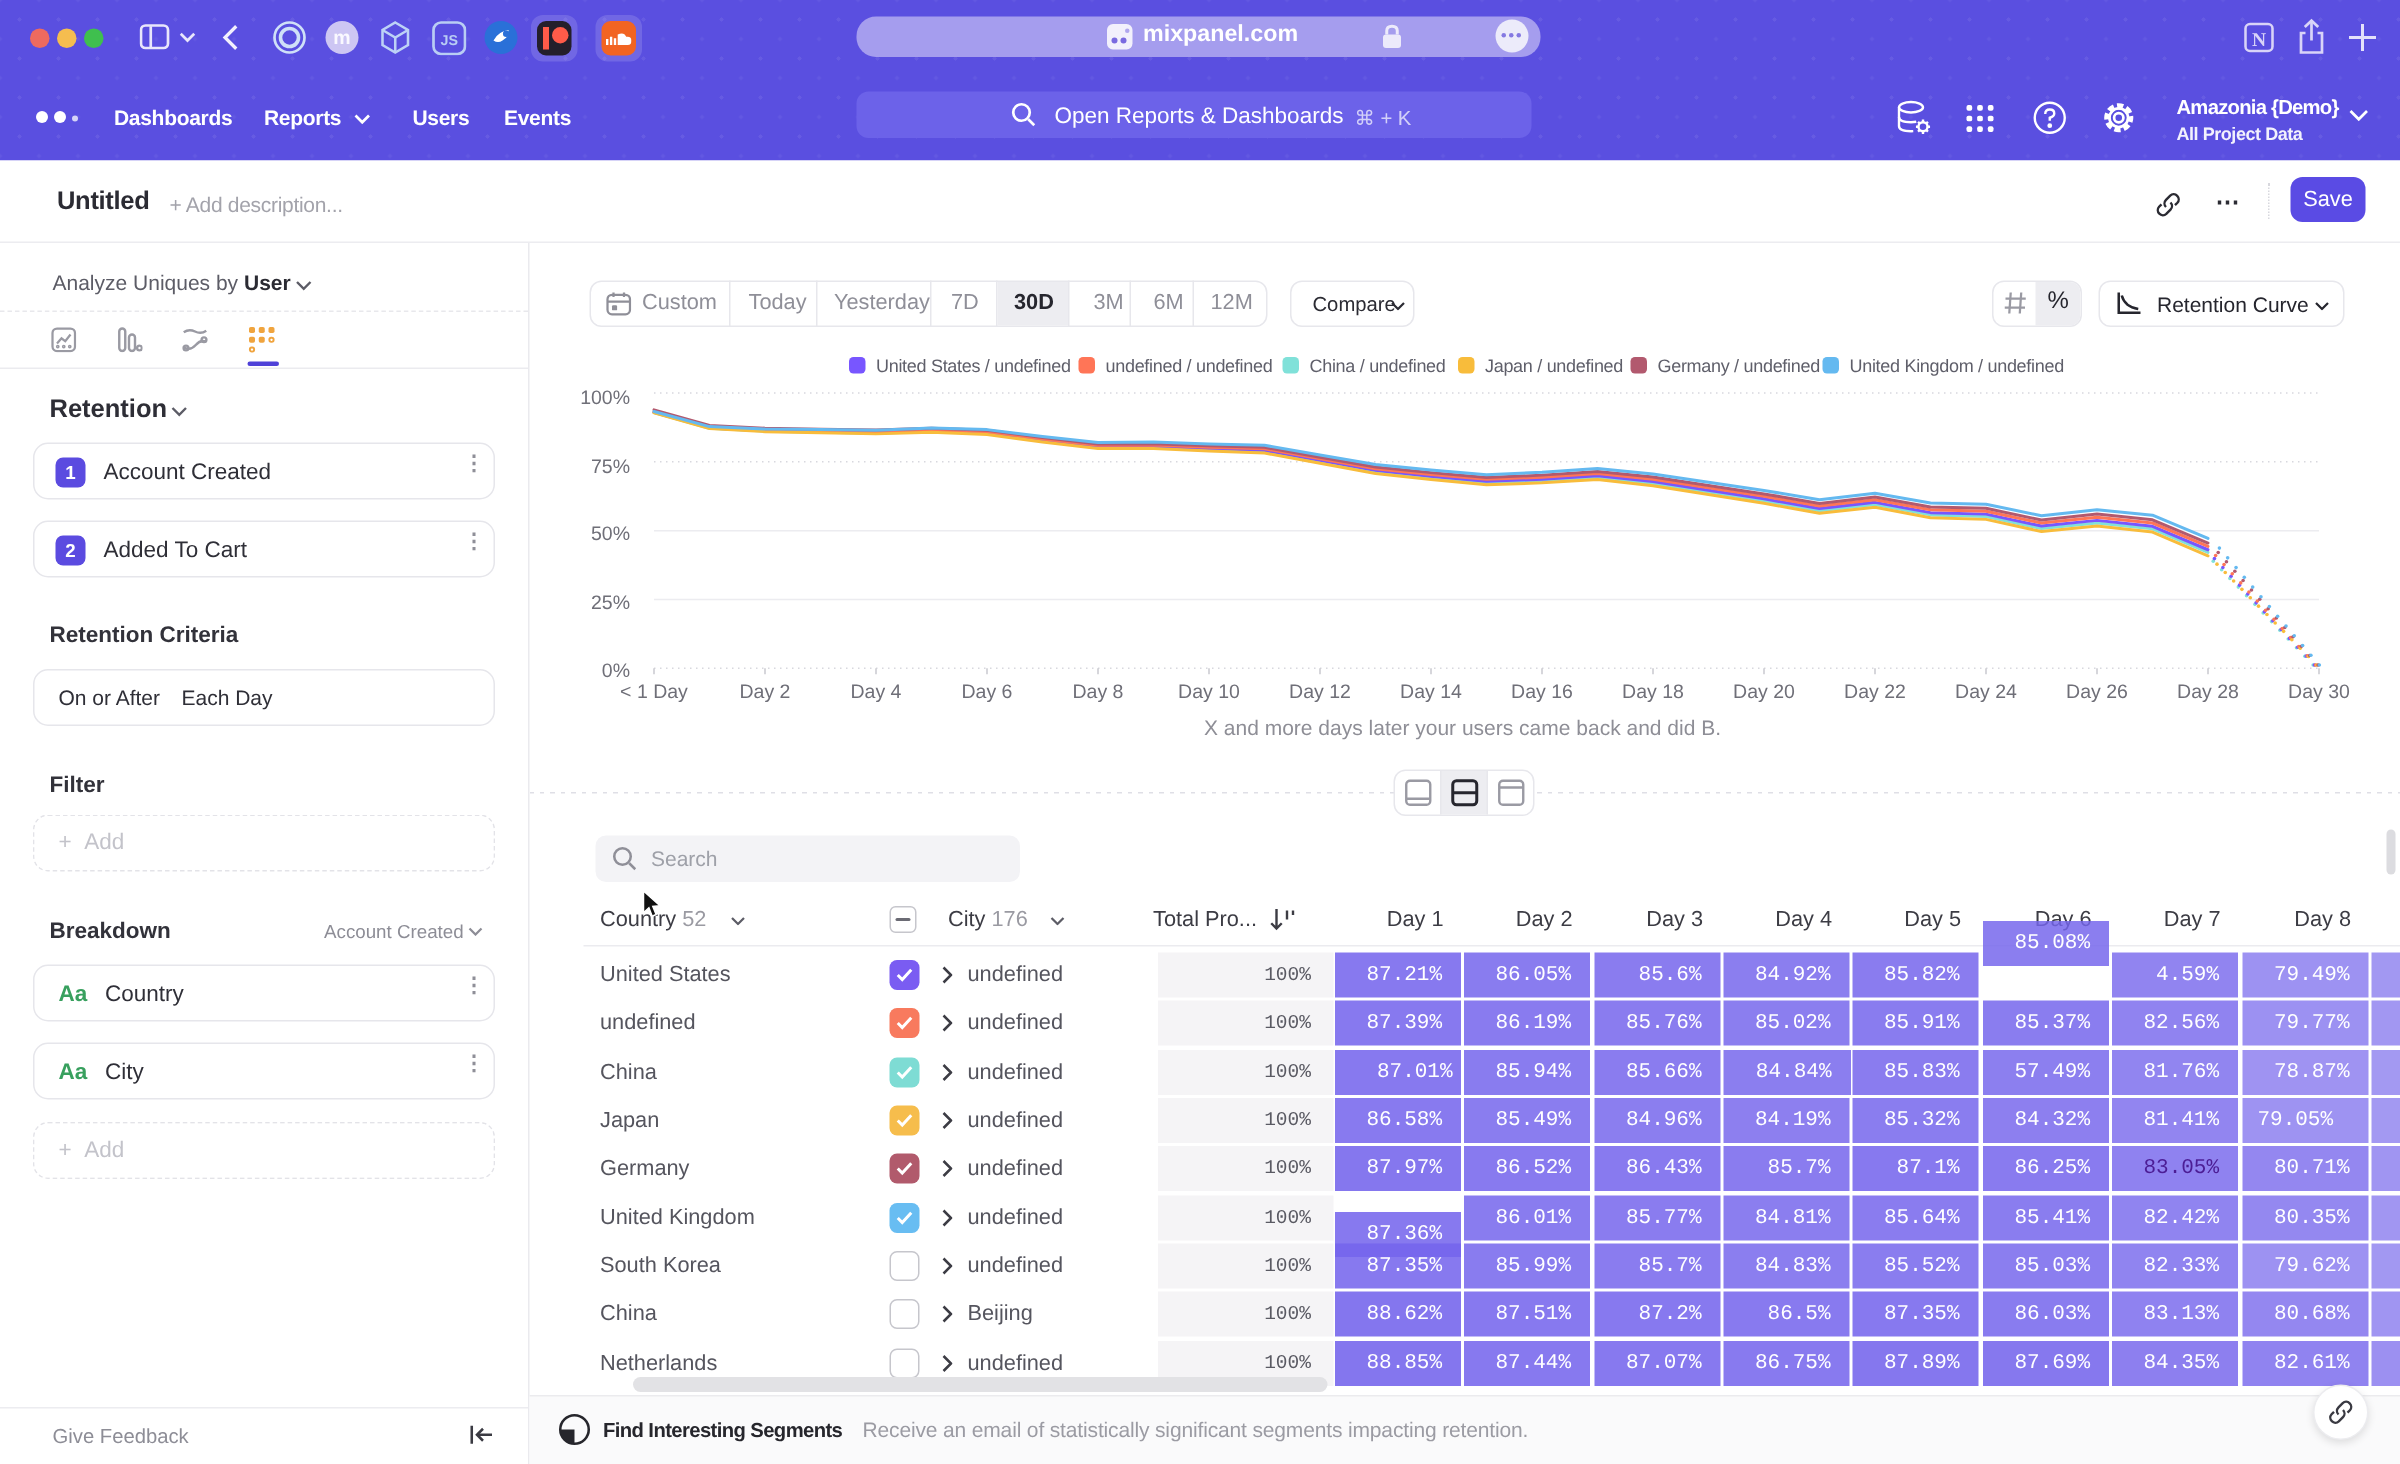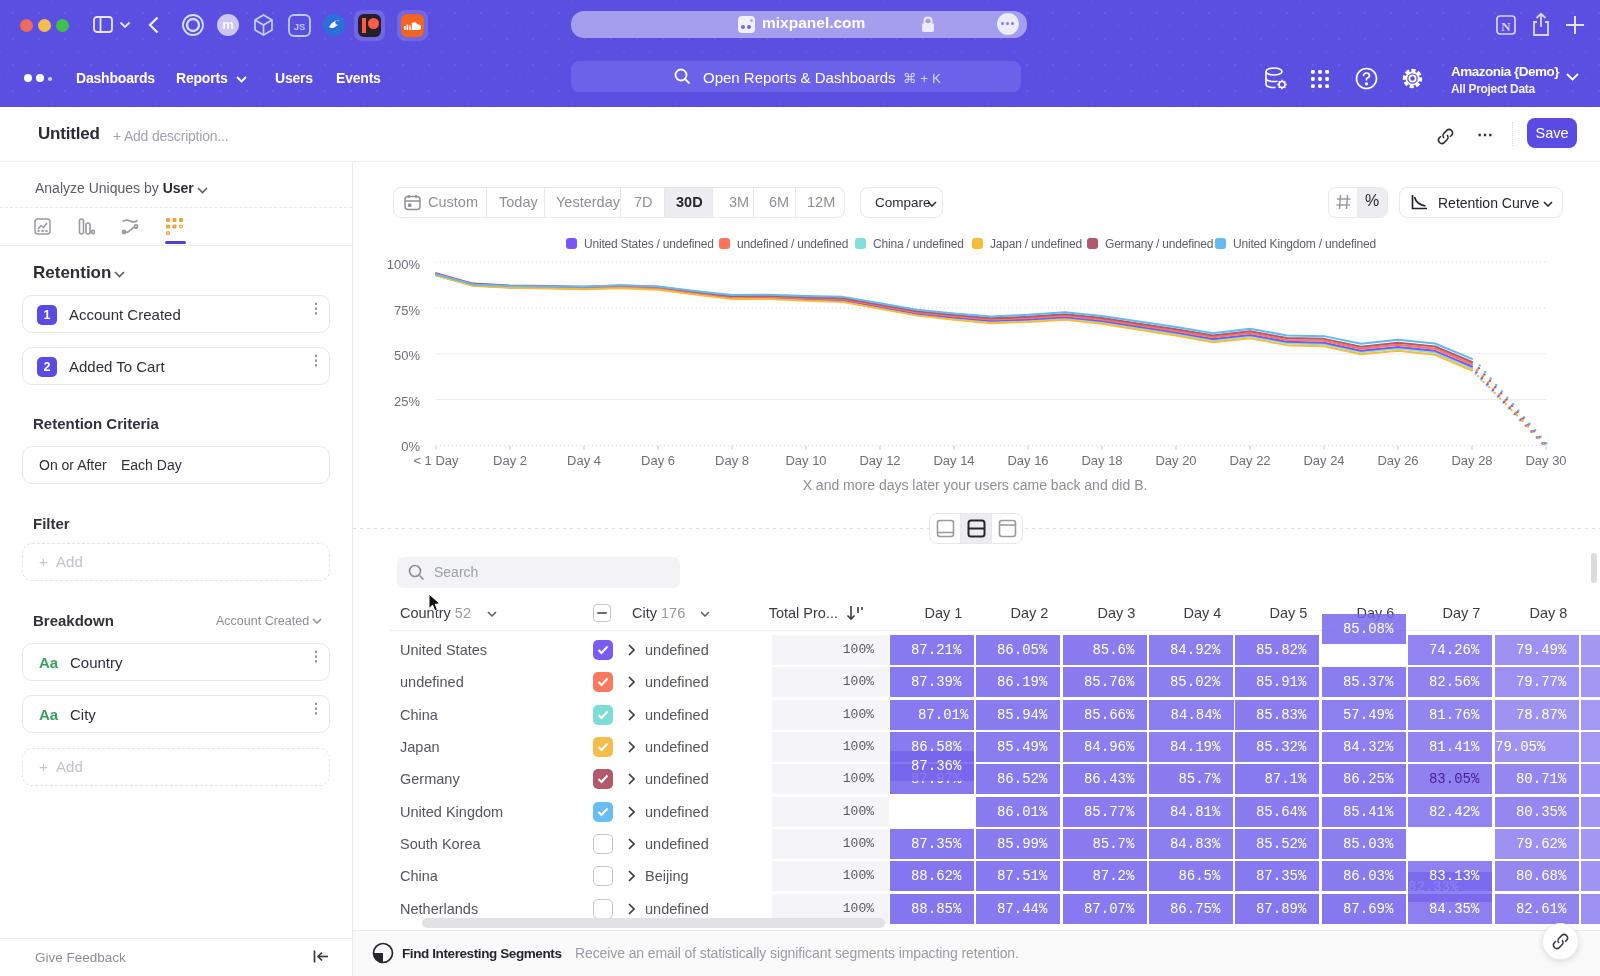--- a/index.html
+++ b/index.html
@@ -501,21 +501,21 @@
     <path d="M1 1 L6 6 L1 11"></path>
   </svg>
 <div class="a" style="left:645px;top:642px;font-size:14.5px;color:#55555e;">undefined</div>
 <div class="a" style="left:772px;top:635px;width:117px;height:30px;background:#f5f4f6;font-family:'Liberation Mono',monospace;font-size:13px;color:#5a5a63;text-align:right;line-height:30px;padding-right:15px;">100%</div>
 <div class="a" style="left:890px;top:635px;width:84.4px;height:30px;background:rgba(116,100,236,0.864);font-family:'Liberation Mono',monospace;font-size:14px;color:#fff;text-align:right;line-height:30px;padding-right:13px;">87.21%</div>
 <div class="a" style="left:976px;top:635px;width:84.4px;height:30px;background:rgba(116,100,236,0.848);font-family:'Liberation Mono',monospace;font-size:14px;color:#fff;text-align:right;line-height:30px;padding-right:13px;">86.05%</div>
 <div class="a" style="left:1063px;top:635px;width:84.4px;height:30px;background:rgba(116,100,236,0.842);font-family:'Liberation Mono',monospace;font-size:14px;color:#fff;text-align:right;line-height:30px;padding-right:13px;">85.6%</div>
 <div class="a" style="left:1149px;top:635px;width:84.4px;height:30px;background:rgba(116,100,236,0.832);font-family:'Liberation Mono',monospace;font-size:14px;color:#fff;text-align:right;line-height:30px;padding-right:13px;">84.92%</div>
 <div class="a" style="left:1235px;top:635px;width:84.4px;height:30px;background:rgba(116,100,236,0.845);font-family:'Liberation Mono',monospace;font-size:14px;color:#fff;text-align:right;line-height:30px;padding-right:13px;">85.82%</div>
 <div class="a" style="left:1322px;top:614px;width:84.4px;height:30px;background:rgba(116,100,236,0.834);font-family:'Liberation Mono',monospace;font-size:14px;color:#fff;text-align:right;line-height:30px;padding-right:13px;">85.08%</div>
-<div class="a" style="left:1408px;top:635px;width:84.4px;height:30px;background:rgba(116,100,236,0.792);font-family:'Liberation Mono',monospace;font-size:14px;color:#fff;text-align:right;line-height:30px;padding-right:13px;">74.26%</div>
+<div class="a" style="left:1408px;top:635px;width:84.4px;height:30px;background:rgba(116,100,236,0.792);font-family:'Liberation Mono',monospace;font-size:14px;color:#fff;text-align:right;line-height:30px;padding-right:13px;">4.59%</div>
 <div class="a" style="left:1495px;top:635px;width:84.4px;height:30px;background:rgba(116,100,236,0.704);font-family:'Liberation Mono',monospace;font-size:14px;color:#fff;text-align:right;line-height:30px;padding-right:13px;">79.49%</div>
 <div class="a" style="left:1581px;top:635px;width:19px;height:30px;background:rgba(116,100,236,0.667);"></div>
 <div class="a" style="left:400px;top:674px;font-size:14.5px;color:#55555e;">undefined</div>
 <div class="a" style="left:593px;top:672px;width:20px;height:20px;border-radius:5px;background:#f87a5e;"></div>
 <svg class="a" style="left:597px;top:677px;" width="12" height="10" viewBox="0 0 12 10" fill="none" stroke="#fff" stroke-width="2">
     <path d="M1.5 5 L4.5 8 L10.5 1.5"></path>
   </svg>
 <svg class="a" style="left:628px;top:676px;" width="7" height="12" viewBox="0 0 7 12" fill="none" stroke="#3c3c44" stroke-width="1.7">
     <path d="M1 1 L6 6 L1 11"></path>
   </svg>
@@ -559,21 +559,21 @@
   </svg>
 <div class="a" style="left:645px;top:739px;font-size:14.5px;color:#55555e;">undefined</div>
 <div class="a" style="left:772px;top:732px;width:117px;height:30px;background:#f5f4f6;font-family:'Liberation Mono',monospace;font-size:13px;color:#5a5a63;text-align:right;line-height:30px;padding-right:15px;">100%</div>
 <div class="a" style="left:890px;top:732px;width:84.4px;height:30px;background:rgba(116,100,236,0.855);font-family:'Liberation Mono',monospace;font-size:14px;color:#fff;text-align:right;line-height:30px;padding-right:13px;">86.58%</div>
 <div class="a" style="left:976px;top:732px;width:84.4px;height:30px;background:rgba(116,100,236,0.840);font-family:'Liberation Mono',monospace;font-size:14px;color:#fff;text-align:right;line-height:30px;padding-right:13px;">85.49%</div>
 <div class="a" style="left:1063px;top:732px;width:84.4px;height:30px;background:rgba(116,100,236,0.833);font-family:'Liberation Mono',monospace;font-size:14px;color:#fff;text-align:right;line-height:30px;padding-right:13px;">84.96%</div>
 <div class="a" style="left:1149px;top:732px;width:84.4px;height:30px;background:rgba(116,100,236,0.822);font-family:'Liberation Mono',monospace;font-size:14px;color:#fff;text-align:right;line-height:30px;padding-right:13px;">84.19%</div>
 <div class="a" style="left:1235px;top:732px;width:84.4px;height:30px;background:rgba(116,100,236,0.838);font-family:'Liberation Mono',monospace;font-size:14px;color:#fff;text-align:right;line-height:30px;padding-right:13px;">85.32%</div>
 <div class="a" style="left:1322px;top:732px;width:84.4px;height:30px;background:rgba(116,100,236,0.824);font-family:'Liberation Mono',monospace;font-size:14px;color:#fff;text-align:right;line-height:30px;padding-right:13px;">84.32%</div>
 <div class="a" style="left:1408px;top:732px;width:84.4px;height:30px;background:rgba(116,100,236,0.783);font-family:'Liberation Mono',monospace;font-size:14px;color:#fff;text-align:right;line-height:30px;padding-right:13px;">81.41%</div>
-<div class="a" style="left:1495px;top:732px;width:84.4px;height:30px;background:rgba(116,100,236,0.698);font-family:'Liberation Mono',monospace;font-size:14px;color:#fff;line-height:30px;padding-right:14px;">79.05%</div>
+<div class="a" style="left:1495px;top:732px;width:84.4px;height:30px;background:rgba(116,100,236,0.698);font-family:'Liberation Mono',monospace;font-size:14px;color:#fff;text-align:right;line-height:30px;padding-right:24px;">79.05%</div>
 <div class="a" style="left:1581px;top:732px;width:19px;height:30px;background:rgba(116,100,236,0.660);"></div>
 <div class="a" style="left:400px;top:771px;font-size:14.5px;color:#55555e;">Germany</div>
 <div class="a" style="left:593px;top:769px;width:20px;height:20px;border-radius:5px;background:#b15a6c;"></div>
 <svg class="a" style="left:597px;top:774px;" width="12" height="10" viewBox="0 0 12 10" fill="none" stroke="#fff" stroke-width="2">
     <path d="M1.5 5 L4.5 8 L10.5 1.5"></path>
   </svg>
 <svg class="a" style="left:628px;top:773px;" width="7" height="12" viewBox="0 0 7 12" fill="none" stroke="#3c3c44" stroke-width="1.7">
     <path d="M1 1 L6 6 L1 11"></path>
   </svg>
 <div class="a" style="left:645px;top:771px;font-size:14.5px;color:#55555e;">undefined</div>
@@ -590,21 +590,21 @@
 <div class="a" style="left:400px;top:804px;font-size:14.5px;color:#55555e;">United Kingdom</div>
 <div class="a" style="left:593px;top:802px;width:20px;height:20px;border-radius:5px;background:#68bdf2;"></div>
 <svg class="a" style="left:597px;top:807px;" width="12" height="10" viewBox="0 0 12 10" fill="none" stroke="#fff" stroke-width="2">
     <path d="M1.5 5 L4.5 8 L10.5 1.5"></path>
   </svg>
 <svg class="a" style="left:628px;top:806px;" width="7" height="12" viewBox="0 0 7 12" fill="none" stroke="#3c3c44" stroke-width="1.7">
     <path d="M1 1 L6 6 L1 11"></path>
   </svg>
 <div class="a" style="left:645px;top:804px;font-size:14.5px;color:#55555e;">undefined</div>
 <div class="a" style="left:772px;top:797px;width:117px;height:30px;background:#f5f4f6;font-family:'Liberation Mono',monospace;font-size:13px;color:#5a5a63;text-align:right;line-height:30px;padding-right:15px;">100%</div>
-<div class="a" style="left:890px;top:751px;width:84.4px;height:30px;background:rgba(116,100,236,0.866);font-family:'Liberation Mono',monospace;font-size:14px;color:#fff;text-align:right;line-height:30px;padding-right:13px;">87.36%</div>
+<div class="a" style="left:890px;top:808px;width:84.4px;height:30px;background:rgba(116,100,236,0.866);font-family:'Liberation Mono',monospace;font-size:14px;color:#fff;text-align:right;line-height:30px;padding-right:13px;">87.36%</div>
 <div class="a" style="left:976px;top:797px;width:84.4px;height:30px;background:rgba(116,100,236,0.847);font-family:'Liberation Mono',monospace;font-size:14px;color:#fff;text-align:right;line-height:30px;padding-right:13px;">86.01%</div>
 <div class="a" style="left:1063px;top:797px;width:84.4px;height:30px;background:rgba(116,100,236,0.844);font-family:'Liberation Mono',monospace;font-size:14px;color:#fff;text-align:right;line-height:30px;padding-right:13px;">85.77%</div>
 <div class="a" style="left:1149px;top:797px;width:84.4px;height:30px;background:rgba(116,100,236,0.831);font-family:'Liberation Mono',monospace;font-size:14px;color:#fff;text-align:right;line-height:30px;padding-right:13px;">84.81%</div>
 <div class="a" style="left:1235px;top:797px;width:84.4px;height:30px;background:rgba(116,100,236,0.842);font-family:'Liberation Mono',monospace;font-size:14px;color:#fff;text-align:right;line-height:30px;padding-right:13px;">85.64%</div>
 <div class="a" style="left:1322px;top:797px;width:84.4px;height:30px;background:rgba(116,100,236,0.839);font-family:'Liberation Mono',monospace;font-size:14px;color:#fff;text-align:right;line-height:30px;padding-right:13px;">85.41%</div>
 <div class="a" style="left:1408px;top:797px;width:84.4px;height:30px;background:rgba(116,100,236,0.797);font-family:'Liberation Mono',monospace;font-size:14px;color:#fff;text-align:right;line-height:30px;padding-right:13px;">82.42%</div>
 <div class="a" style="left:1495px;top:797px;width:84.4px;height:30px;background:rgba(116,100,236,0.769);font-family:'Liberation Mono',monospace;font-size:14px;color:#fff;text-align:right;line-height:30px;padding-right:13px;">80.35%</div>
 <div class="a" style="left:1581px;top:797px;width:19px;height:30px;background:rgba(116,100,236,0.680);"></div>
 <div class="a" style="left:400px;top:836px;font-size:14.5px;color:#55555e;">South Korea</div>
 <div class="a" style="left:593px;top:834px;width:20px;height:20px;border-radius:5px;border:1.5px solid #c6c6cc;background:#fff;"></div>
@@ -612,21 +612,21 @@
     <path d="M1 1 L6 6 L1 11"></path>
   </svg>
 <div class="a" style="left:645px;top:836px;font-size:14.5px;color:#55555e;">undefined</div>
 <div class="a" style="left:772px;top:829px;width:117px;height:30px;background:#f5f4f6;font-family:'Liberation Mono',monospace;font-size:13px;color:#5a5a63;text-align:right;line-height:30px;padding-right:15px;">100%</div>
 <div class="a" style="left:890px;top:829px;width:84.4px;height:30px;background:rgba(116,100,236,0.866);font-family:'Liberation Mono',monospace;font-size:14px;color:#fff;text-align:right;line-height:30px;padding-right:13px;">87.35%</div>
 <div class="a" style="left:976px;top:829px;width:84.4px;height:30px;background:rgba(116,100,236,0.847);font-family:'Liberation Mono',monospace;font-size:14px;color:#fff;text-align:right;line-height:30px;padding-right:13px;">85.99%</div>
 <div class="a" style="left:1063px;top:829px;width:84.4px;height:30px;background:rgba(116,100,236,0.843);font-family:'Liberation Mono',monospace;font-size:14px;color:#fff;text-align:right;line-height:30px;padding-right:13px;">85.7%</div>
 <div class="a" style="left:1149px;top:829px;width:84.4px;height:30px;background:rgba(116,100,236,0.831);font-family:'Liberation Mono',monospace;font-size:14px;color:#fff;text-align:right;line-height:30px;padding-right:13px;">84.83%</div>
 <div class="a" style="left:1235px;top:829px;width:84.4px;height:30px;background:rgba(116,100,236,0.841);font-family:'Liberation Mono',monospace;font-size:14px;color:#fff;text-align:right;line-height:30px;padding-right:13px;">85.52%</div>
 <div class="a" style="left:1322px;top:829px;width:84.4px;height:30px;background:rgba(116,100,236,0.834);font-family:'Liberation Mono',monospace;font-size:14px;color:#fff;text-align:right;line-height:30px;padding-right:13px;">85.03%</div>
-<div class="a" style="left:1408px;top:829px;width:84.4px;height:30px;background:rgba(116,100,236,0.796);font-family:'Liberation Mono',monospace;font-size:14px;color:#fff;line-height:30px;padding-right:13px;margin-top:43px;">82.33%</div>
+<div class="a" style="left:1408px;top:829px;width:84.4px;height:30px;background:rgba(116,100,236,0.796);font-family:'Liberation Mono',monospace;font-size:14px;color:#fff;text-align:right;line-height:30px;padding-right:13px;">82.33%</div>
 <div class="a" style="left:1495px;top:829px;width:84.4px;height:30px;background:rgba(116,100,236,0.706);font-family:'Liberation Mono',monospace;font-size:14px;color:#fff;text-align:right;line-height:30px;padding-right:13px;">79.62%</div>
 <div class="a" style="left:1581px;top:829px;width:19px;height:30px;background:rgba(116,100,236,0.668);"></div>
 <div class="a" style="left:400px;top:868px;font-size:14.5px;color:#55555e;">China</div>
 <div class="a" style="left:593px;top:866px;width:20px;height:20px;border-radius:5px;border:1.5px solid #c6c6cc;background:#fff;"></div>
 <svg class="a" style="left:628px;top:870px;" width="7" height="12" viewBox="0 0 7 12" fill="none" stroke="#3c3c44" stroke-width="1.7">
     <path d="M1 1 L6 6 L1 11"></path>
   </svg>
 <div class="a" style="left:645px;top:868px;font-size:14.5px;color:#55555e;">Beijing</div>
 <div class="a" style="left:772px;top:861px;width:117px;height:30px;background:#f5f4f6;font-family:'Liberation Mono',monospace;font-size:13px;color:#5a5a63;text-align:right;line-height:30px;padding-right:15px;">100%</div>
 <div class="a" style="left:890px;top:861px;width:84.4px;height:30px;background:rgba(116,100,236,0.884);font-family:'Liberation Mono',monospace;font-size:14px;color:#fff;text-align:right;line-height:30px;padding-right:13px;">88.62%</div>

